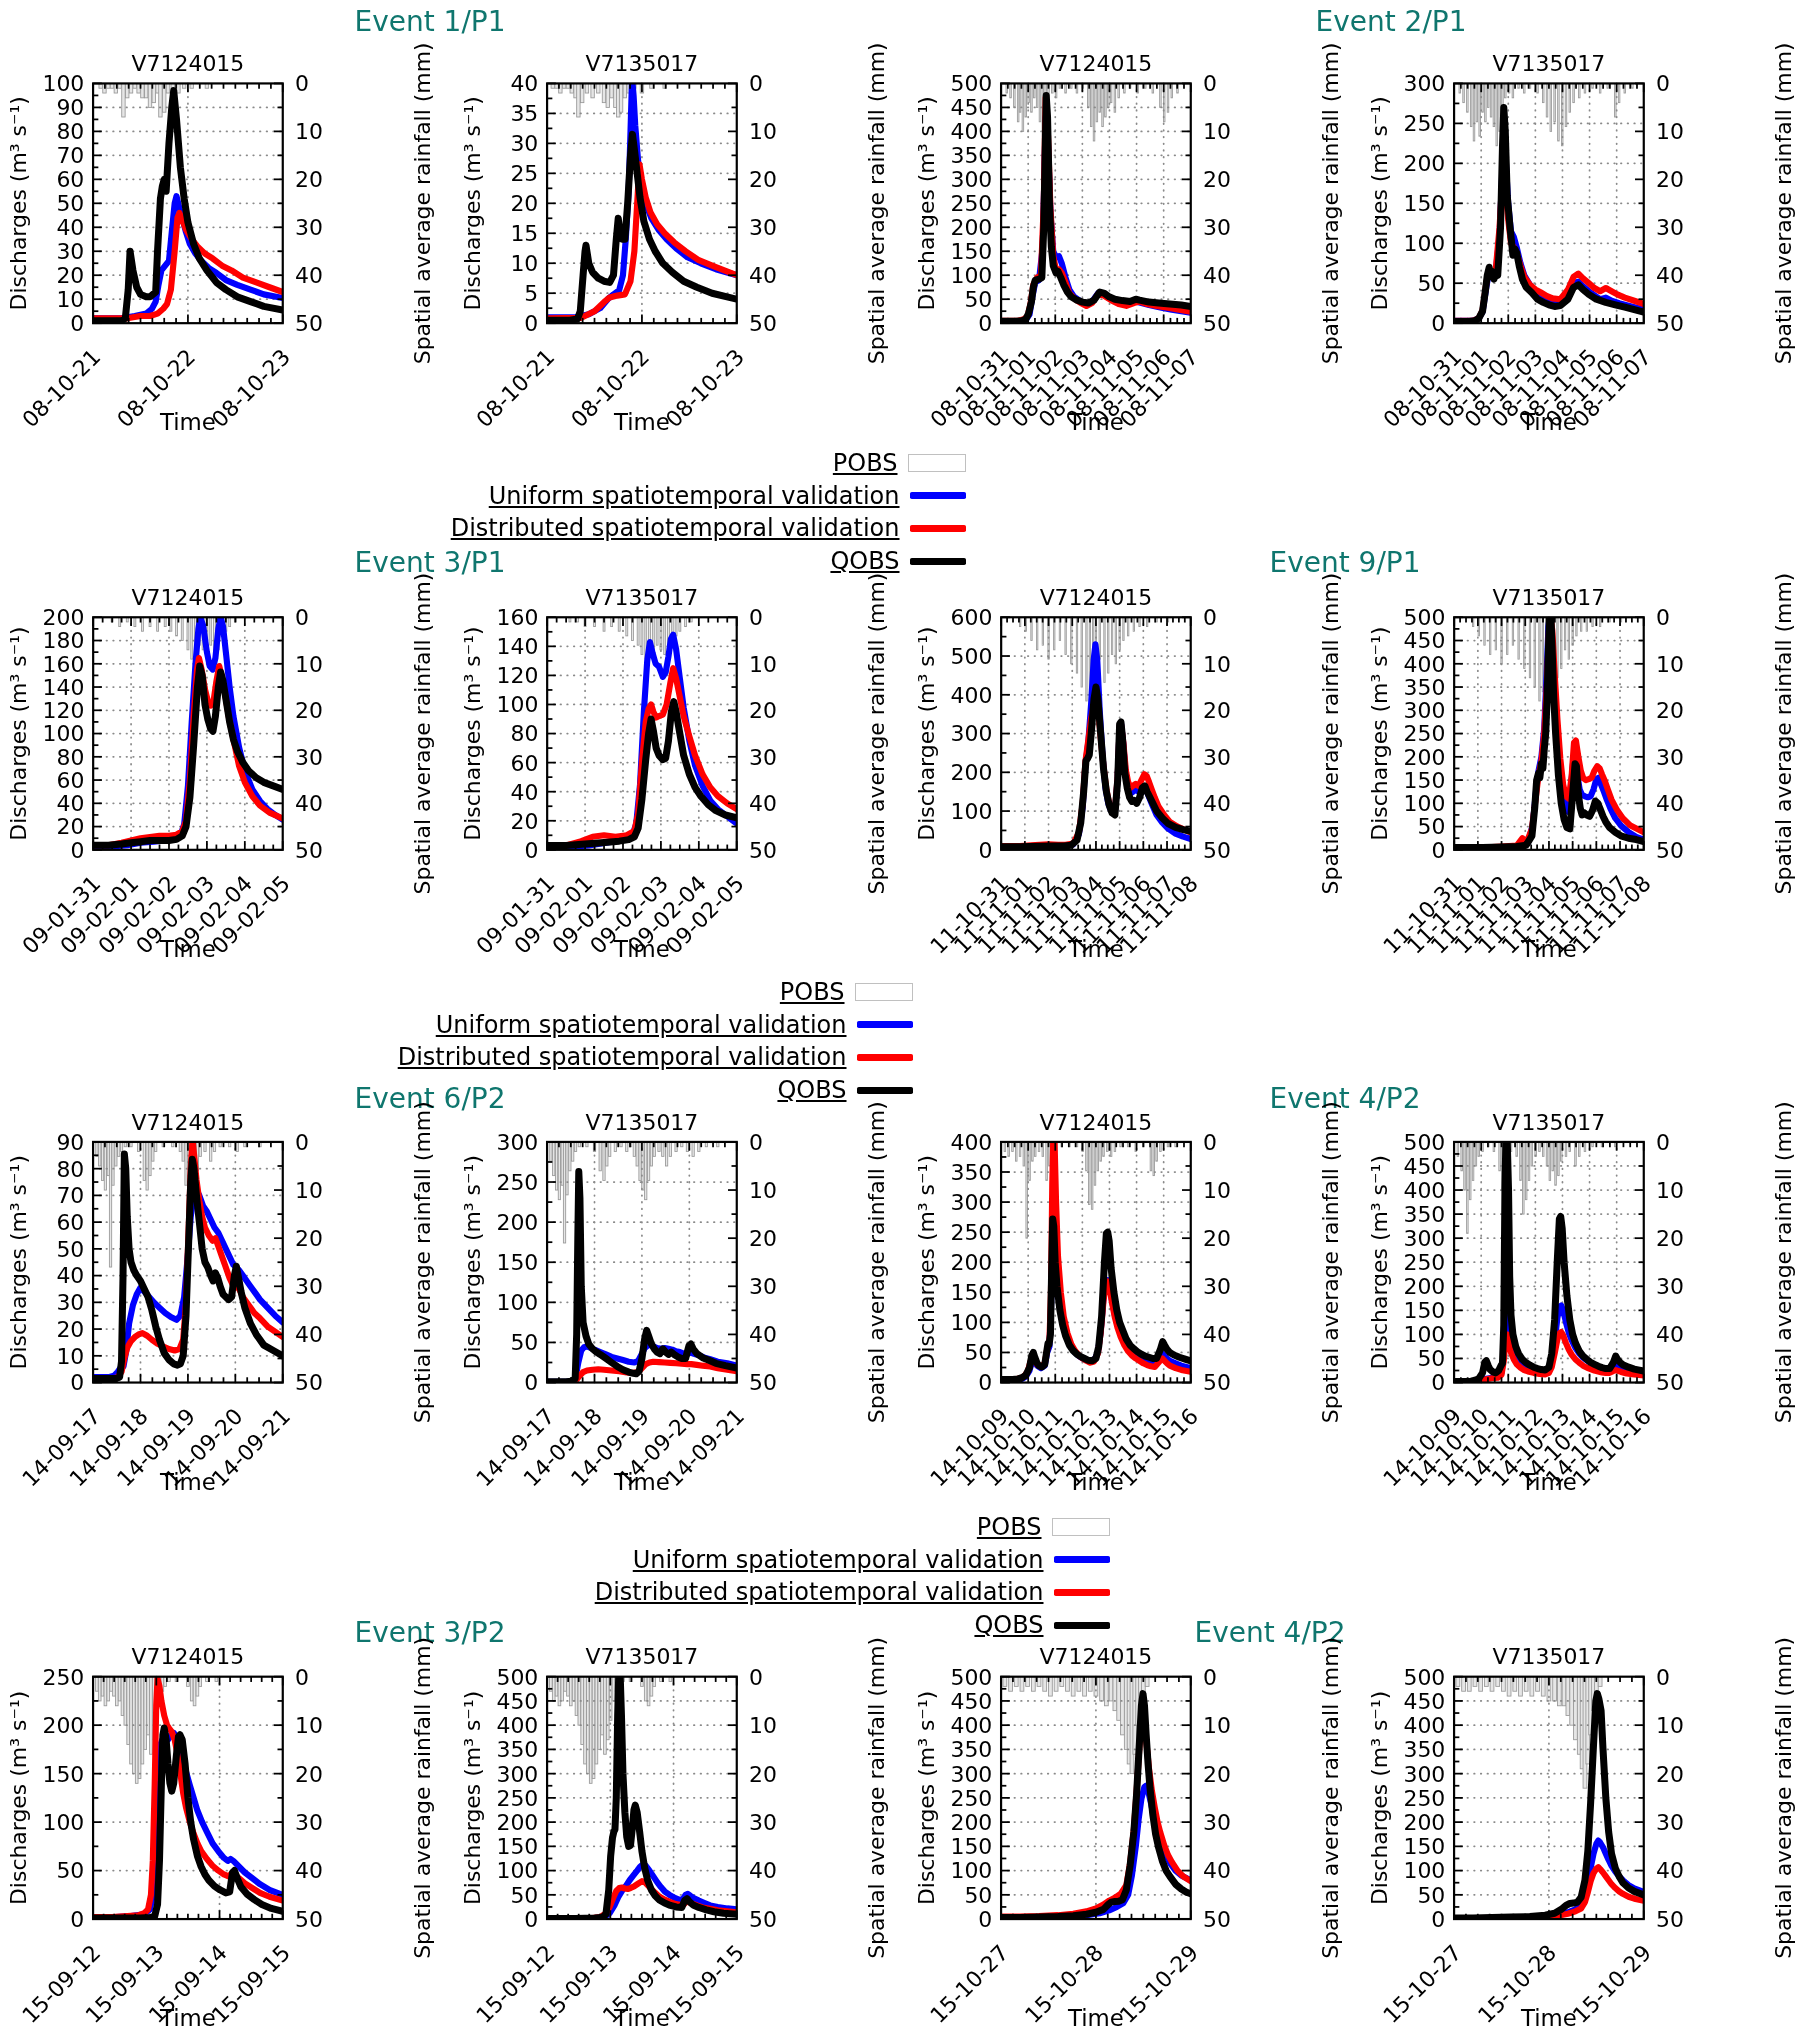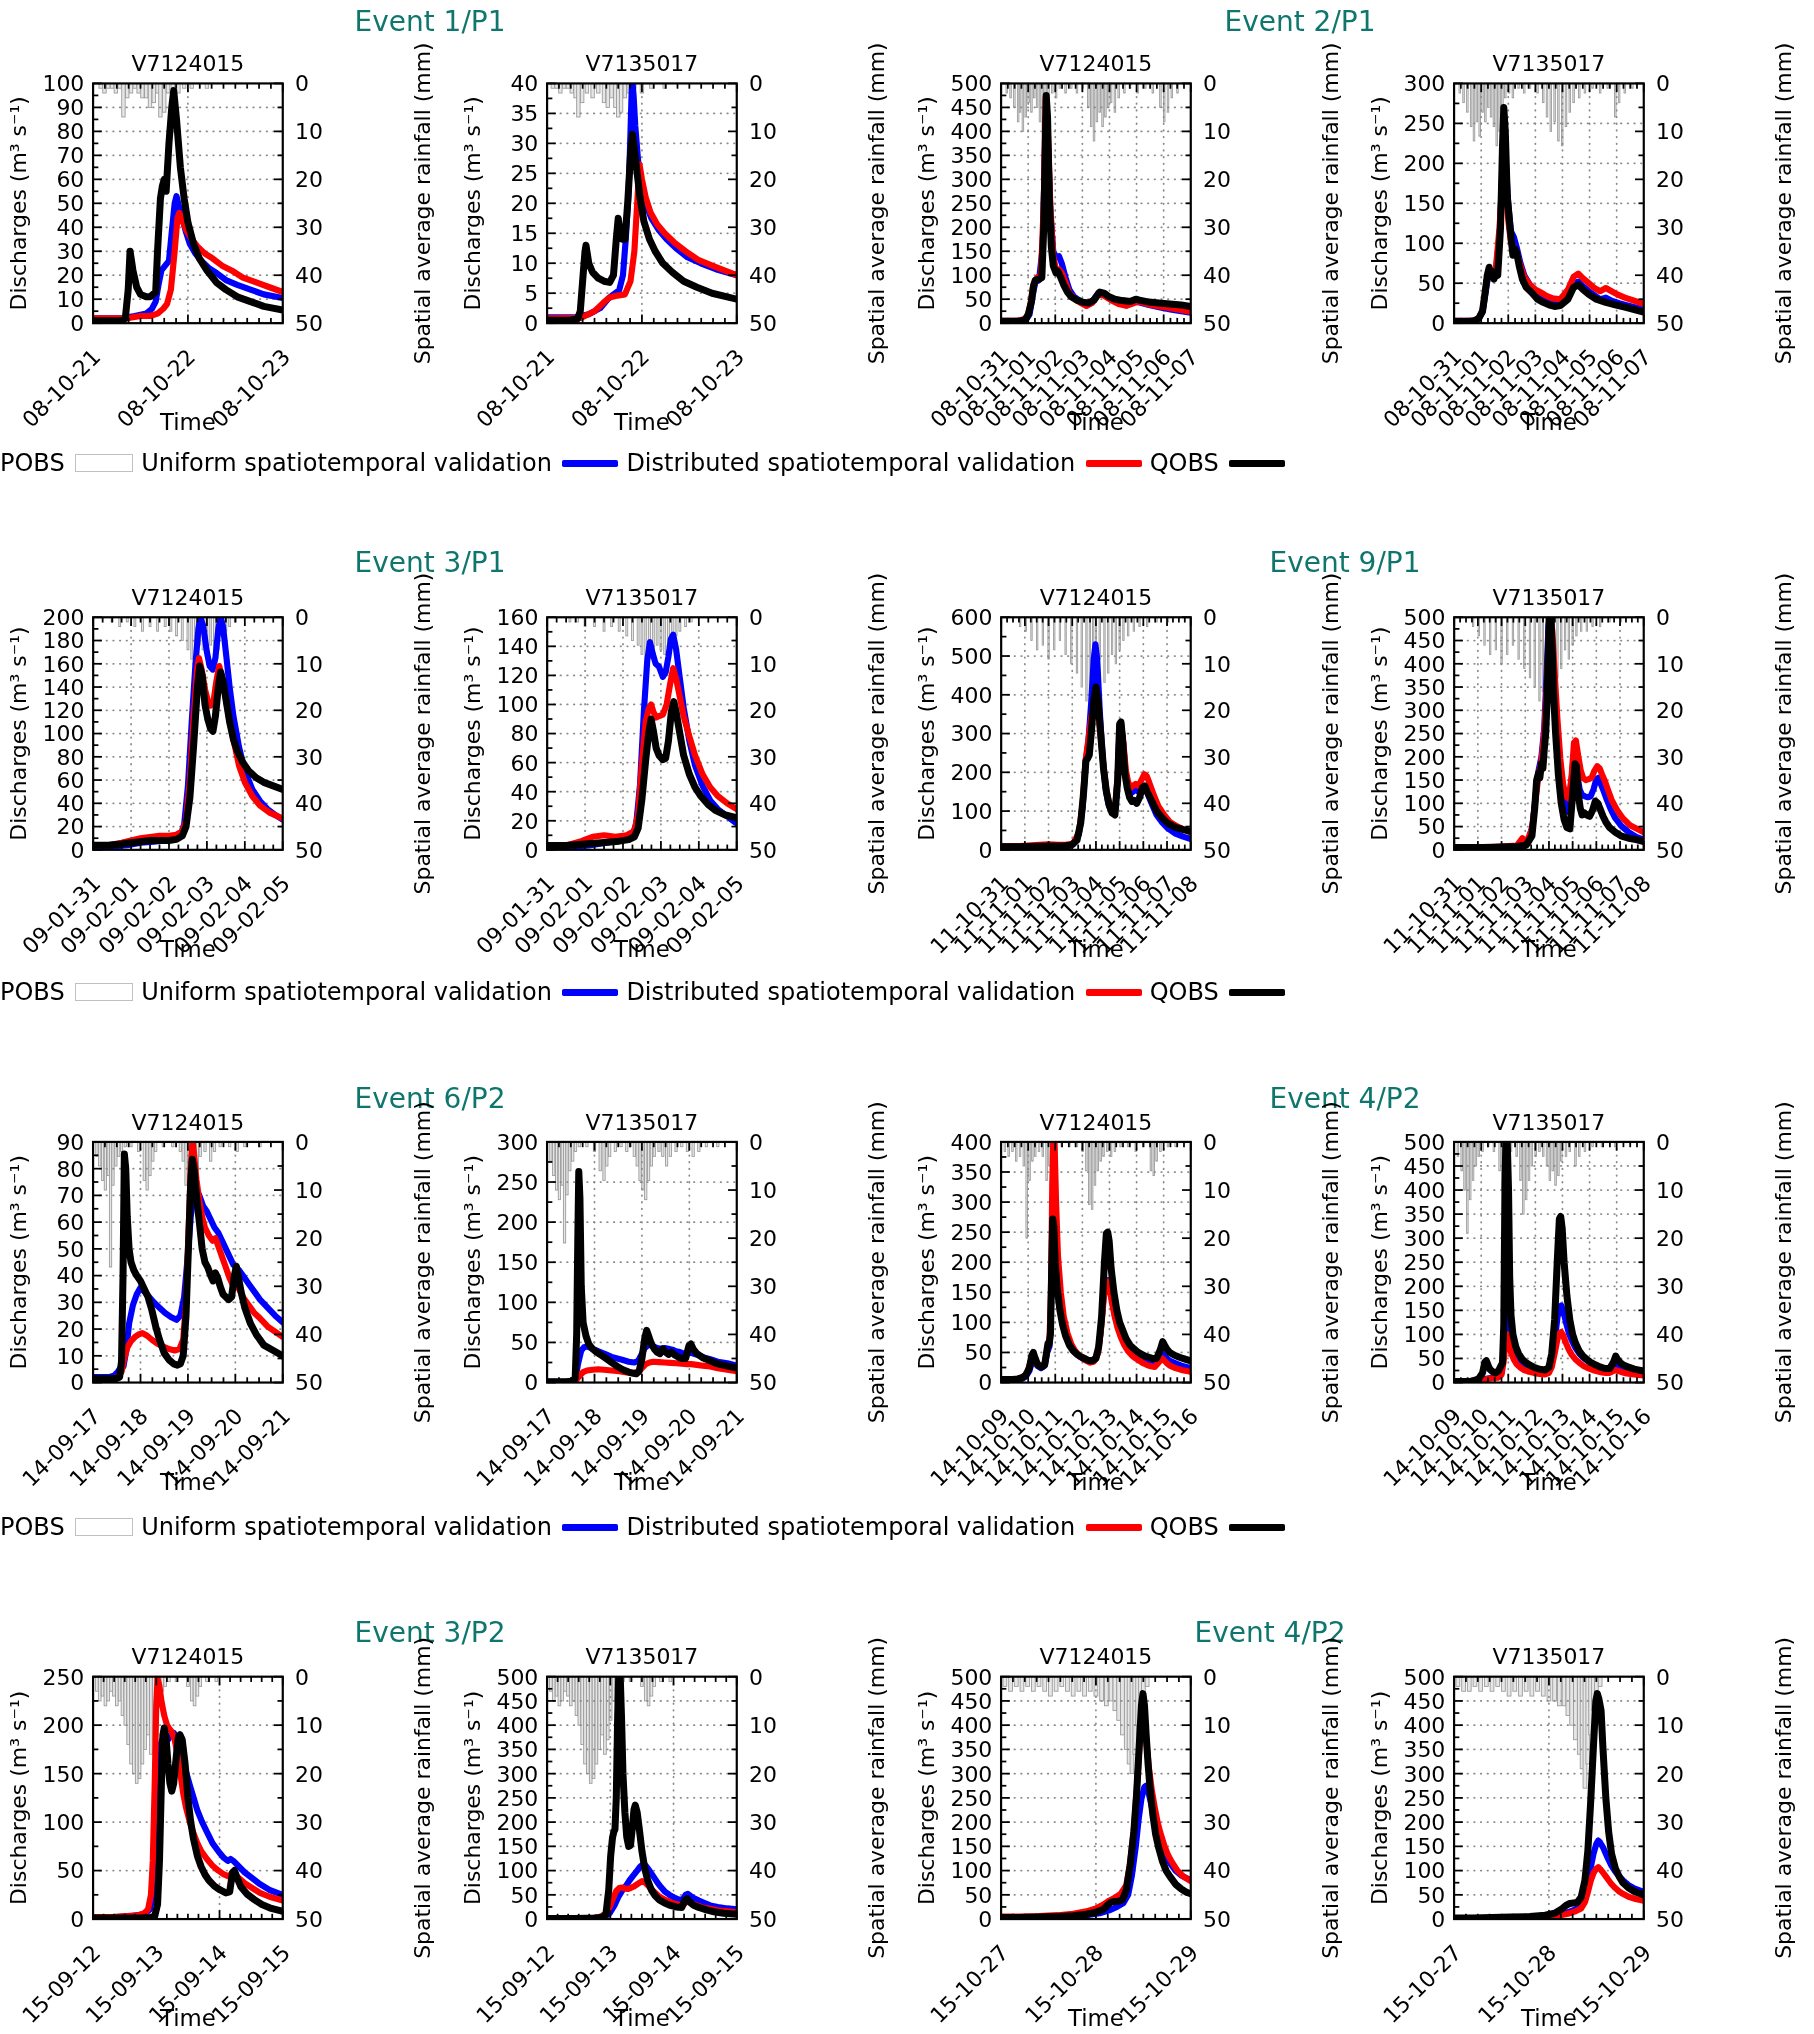--- a/index.html
+++ b/index.html
@@ -1,34 +1,34 @@
 <!DOCTYPE html>
 <html style="font-size:14px"><head>
 <meta charset="utf-8">
 <style>
   html,body{margin:0;padding:0;background:#fff;}
   .figure{position:relative;width:1814px;height:2035px;background:#ffffff;
           font-family:"DejaVu Sans","Liberation Sans",sans-serif;overflow:hidden;}
   .event-title{position:absolute;transform:translateX(-50%);font-size:28px;color:#0f766e;
                white-space:nowrap;letter-spacing:0px;}
-  .legend{position:absolute;display:flex;flex-direction:row;align-items:flex-end;gap:8px;}
+  .legend{position:absolute;display:flex;flex-direction:column;align-items:flex-end;gap:8px;text-decoration:underline;}
   .legend-row{display:flex;align-items:center;gap:10.5px;height:24.6px;}
   .legend-label{font-size:24px;color:#000;white-space:nowrap;}
   .swatch{display:inline-block;}
   .swatch-box{width:56px;height:16px;background:#ffffff;border:1.8px solid #c8c8c8;}
   .swatch-line{width:56px;height:7px;border-radius:1.8px;}
   svg text{font-family:"DejaVu Sans","Liberation Sans",sans-serif;fill:#000;}
 </style>
 </head>
 <body>
 
 <div class="figure">
 
   <div class="event-title" style="top:5.3px;left:430px">Event 1/P1</div>
-  <div class="event-title" style="top:5.3px;left:1300px">Event 2/P1</div>
+  <div class="event-title" style="top:5.3px;left:1391px">Event 2/P1</div>
   <div class="event-title" style="top:546px;left:430px">Event 3/P1</div>
   <div class="event-title" style="top:546px;left:1345px">Event 9/P1</div>
   <div class="event-title" style="top:1082px;left:430px">Event 6/P2</div>
   <div class="event-title" style="top:1082px;left:1345px">Event 4/P2</div>
   <div class="event-title" style="top:1616px;left:430px">Event 3/P2</div>
   <div class="event-title" style="top:1616px;left:1270px">Event 4/P2</div>
 
   <div class="legend" style="top:451px;left:0;width:966px">
     <div class="legend-row">
       <span class="legend-label">POBS</span>

